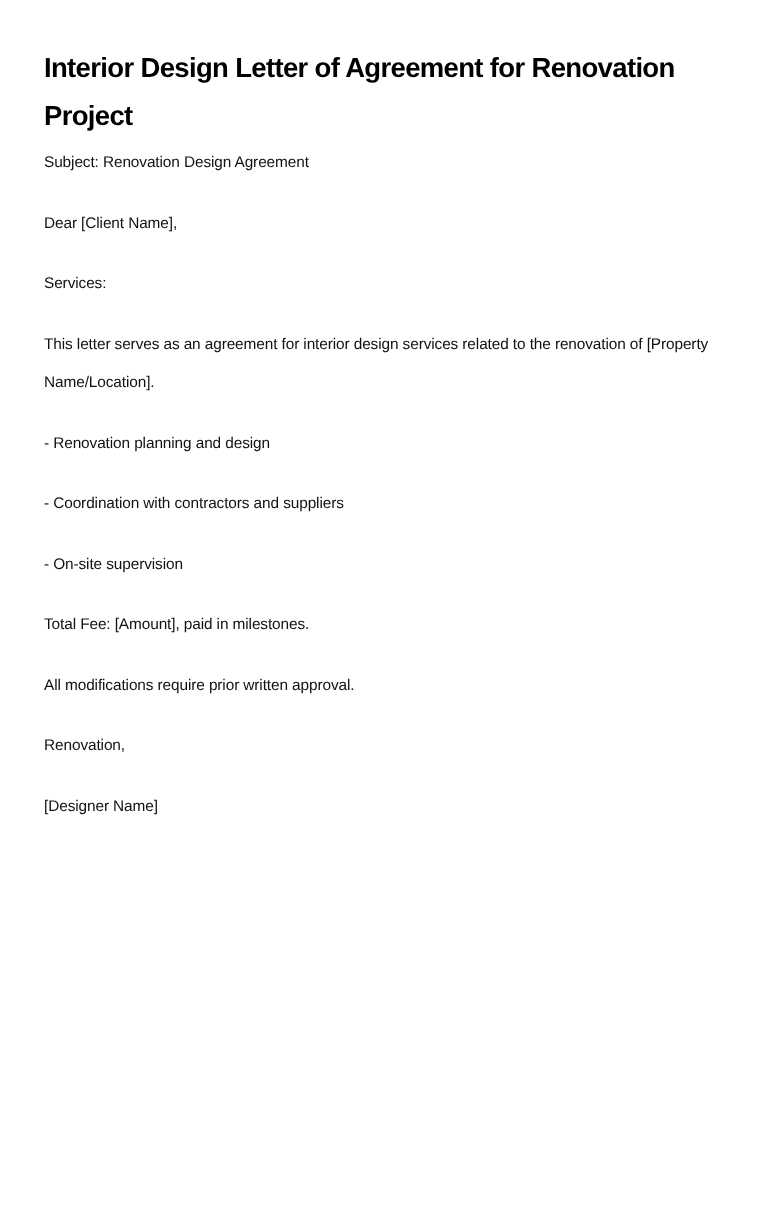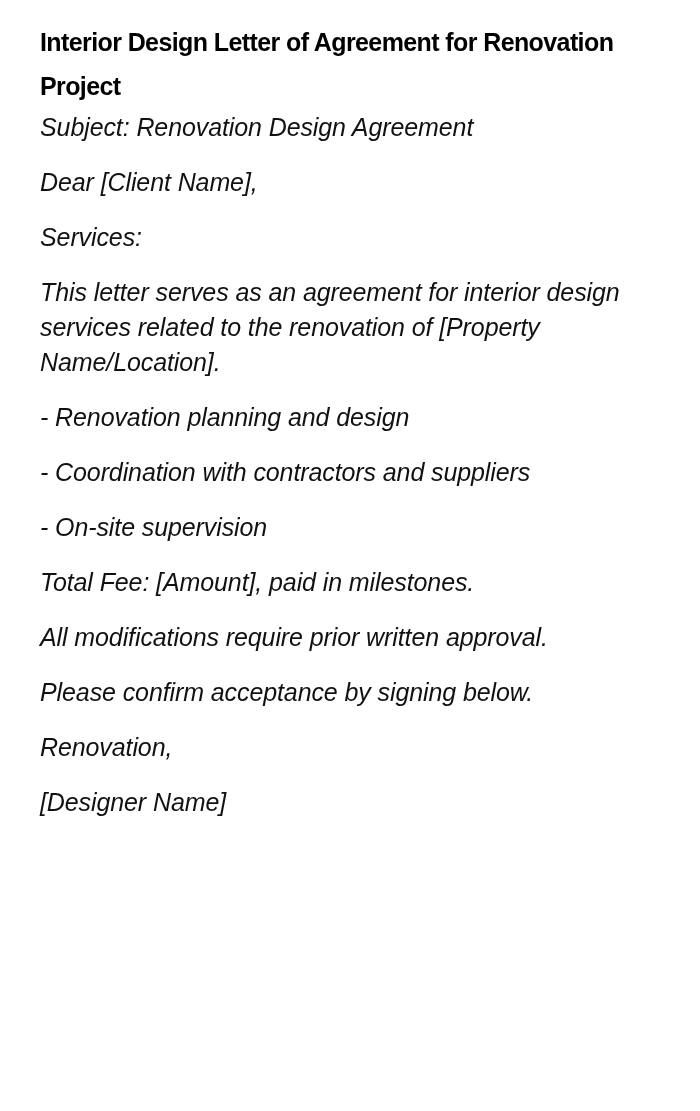--- a/index.html
+++ b/index.html
@@ -1,30 +1,29 @@
 <!DOCTYPE html>
 <html><head>
 <meta charset="utf-8">
 <style>
   html, body { margin: 0; padding: 0; background: #ffffff; }
   body { width: 700px; height: 1111px; overflow: hidden; font-family: "Liberation Sans", sans-serif; color: #111111; }
-  .page { padding: 20px 51px 0 40px; }
+  .page { padding: 20px 51px 0 40px; margin-top: 20px; }
   h1 { font-family: "Liberation Sans", sans-serif; font-weight: bold; font-size: 25px; line-height: 44px; margin: 0 0 2px 0; letter-spacing: -0.6px; color: #000; }
-  p { font-size: 25px; line-height: 35px; margin: 0 0 20px 0; letter-spacing: -0.1px; font-style: italic; }
+  p { font-size: 14px; line-height: 35px; margin: 0 0 20px 0; letter-spacing: -0.1px; }
 </style>
 </head>
 <body>
 
 <div class="page">
   <h1>Interior Design Letter of Agreement for Renovation Project</h1>
   <p>Subject: Renovation Design Agreement</p>
   <p>Dear [Client Name],</p>
   <p>Services:</p>
   <p>This letter serves as an agreement for interior design services related to the renovation of [Property Name/Location].</p>
   <p>- Renovation planning and design</p>
   <p>- Coordination with contractors and suppliers</p>
   <p>- On-site supervision</p>
   <p>Total Fee: [Amount], paid in milestones.</p>
   <p>All modifications require prior written approval.</p>
-  <p>Please confirm acceptance by signing below.</p>
   <p>Renovation,</p>
   <p>[Designer Name]</p>
 </div>
 
 </body></html>

